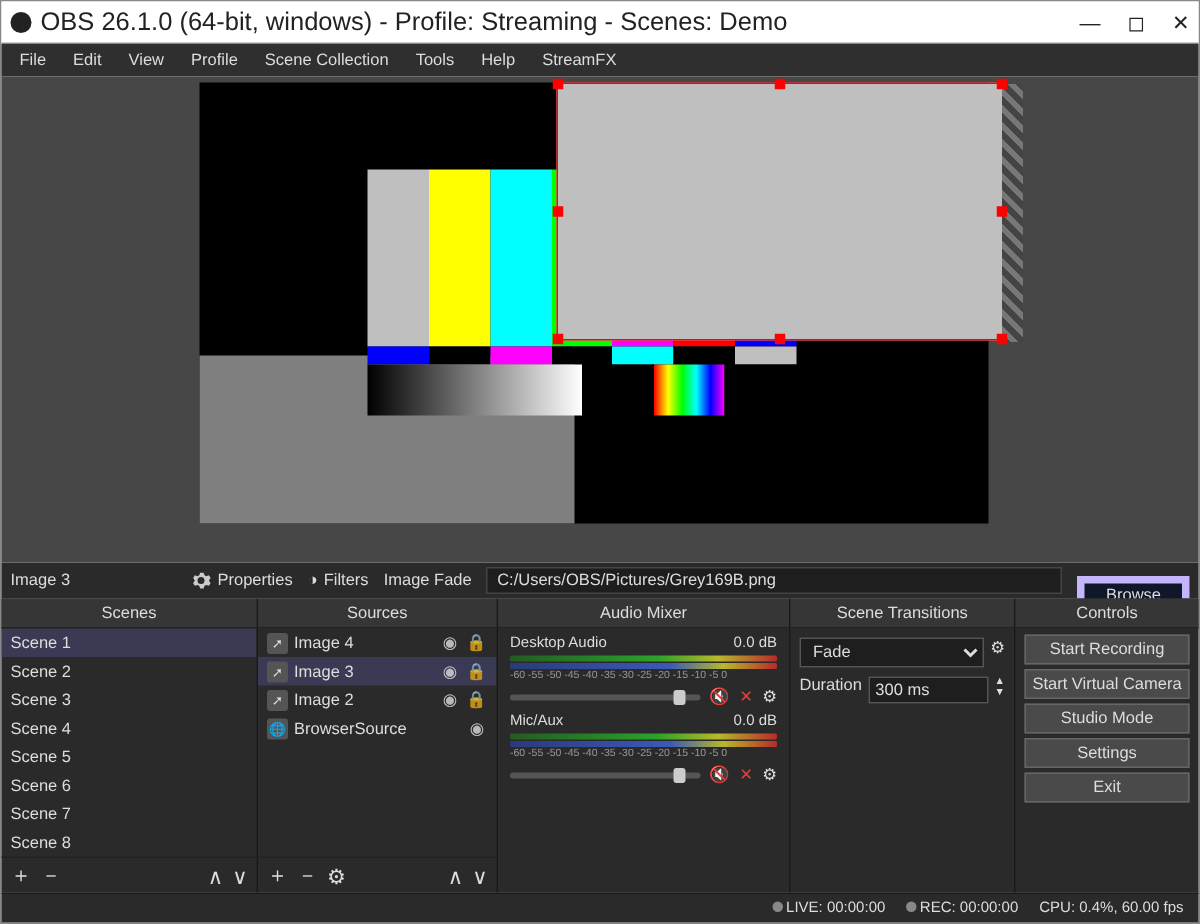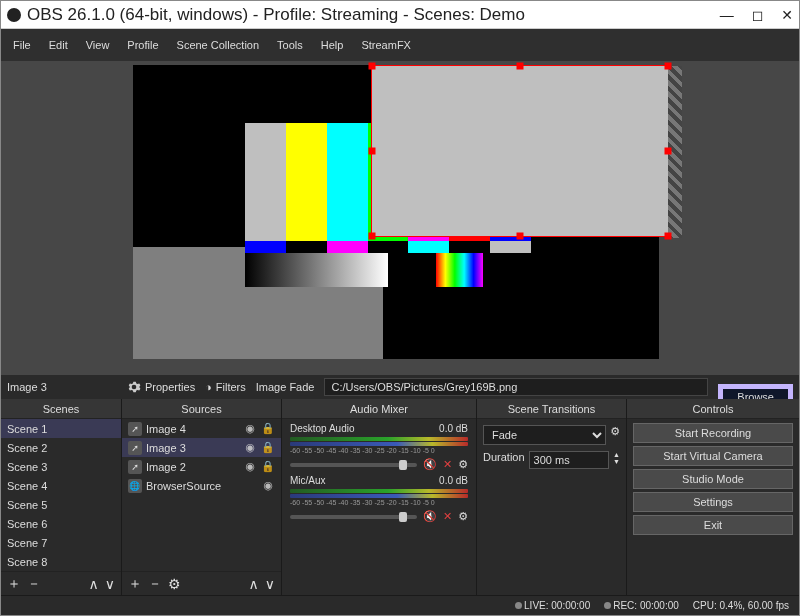--- a/index.html
+++ b/index.html
@@ -3,21 +3,21 @@
 <meta charset="utf-8">
 <style>
   * { box-sizing: border-box; margin: 0; padding: 0; font-family: "Segoe UI", Tahoma, sans-serif; }
   body { background: #fff; width: 800px; height: 616px; overflow: hidden; font-size: 11px; color: #ddd; }
   .window { width: 800px; height: 616px; display: flex; flex-direction: column; border: 1px solid #888; }
   .titlebar { height: 28px; background: #fff; color: #222; display: flex; align-items: center; padding: 0 6px; border-bottom: 1px solid #ccc; }
   .titlebar .appicon { width: 14px; height: 14px; border-radius: 50%; background: #222; margin-right: 6px; }
   .titlebar .title { flex: 1; font-size: 17px; }
   .titlebar .winbtns { display: flex; gap: 18px; font-size: 14px; }
   .titlebar .winbtns span { cursor: pointer; }
-  .menubar { height: 32px; background: #2f2f2f; display: flex; align-items: center; padding: 0 4px; gap: 2px; }
+  .menubar { height: 22px; background: #2f2f2f; display: flex; align-items: center; padding: 0 4px; gap: 2px; }
   .menubar span { padding: 2px 8px; }
   .preview { flex: 1; background: #474747; position: relative; }
   .canvas { position: absolute; left: 132px; top: 4px; width: 526px; height: 294px; background: #000; }
   .grey1 { position: absolute; left: 0; top: 182px; width: 250px; height: 112px; background: #7f7f7f; }
   .bars { position: absolute; left: 112px; top: 58px; width: 286px; height: 164px; }
   .bars .row1 { height: 118px; display: flex; }
   .bars .row1 div { flex: 1; }
   .bars .row2 { height: 12px; display: flex; }
   .bars .row2 div { flex: 1; }
   .bars .row3 { height: 34px; display: flex; }
@@ -35,21 +35,21 @@
   .propsbar .browse { background: #0f172a; border: 5px solid #c4b5fd; padding: 2px 14px; margin-top: 20px; }
   .panels { height: 196px; display: flex; background: #2a2a2a; }
   .panel { display: flex; flex-direction: column; border-right: 1px solid #1a1a1a; }
   .panel:last-child { border-right: none; }
   .phead { height: 20px; display: flex; align-items: center; justify-content: center; background: #363636; border-bottom: 1px solid #222; }
   .plist { flex: 1; overflow: hidden; }
   .prow { height: 19px; display: flex; align-items: center; padding: 0 6px; gap: 4px; }
   .prow.sel { background: #3a3a55; }
   .pfoot { height: 24px; display: flex; align-items: center; gap: 6px; padding: 0 6px; border-top: 1px solid #222; font-size: 14px; }
   .pfoot span { cursor: pointer; }
-  .scenes { width: 121px; }
+  .scenes { width: 171px; }
   .sources { width: 160px; }
   .sources .ic { width: 14px; height: 14px; background: #555; display: inline-flex; align-items: center; justify-content: center; font-size: 9px; border-radius: 2px; }
   .sources .spacer { flex: 1; }
   .sources .eye, .sources .lock { font-size: 11px; opacity: .8; width: 14px; text-align: center; }
   .mixer { width: 195px; }
   .mchan { padding: 4px 8px 0 8px; }
   .mchan .mh { display: flex; justify-content: space-between; font-size: 10px; }
   .meter { height: 4px; background: linear-gradient(90deg,#235a23 0%, #2aa22a 55%, #b8b82a 78%, #b82a2a 100%); margin-top: 3px; border-radius: 1px; }
   .meter2 { height: 4px; background: linear-gradient(90deg,#2a3a7a 0%, #3a5ab8 60%, #b8b82a 80%, #b82a2a 100%); margin-top: 1px; border-radius: 1px; }
   .ticks { font-size: 7px; opacity: .6; margin-top: 1px; white-space: nowrap; overflow: hidden; }

